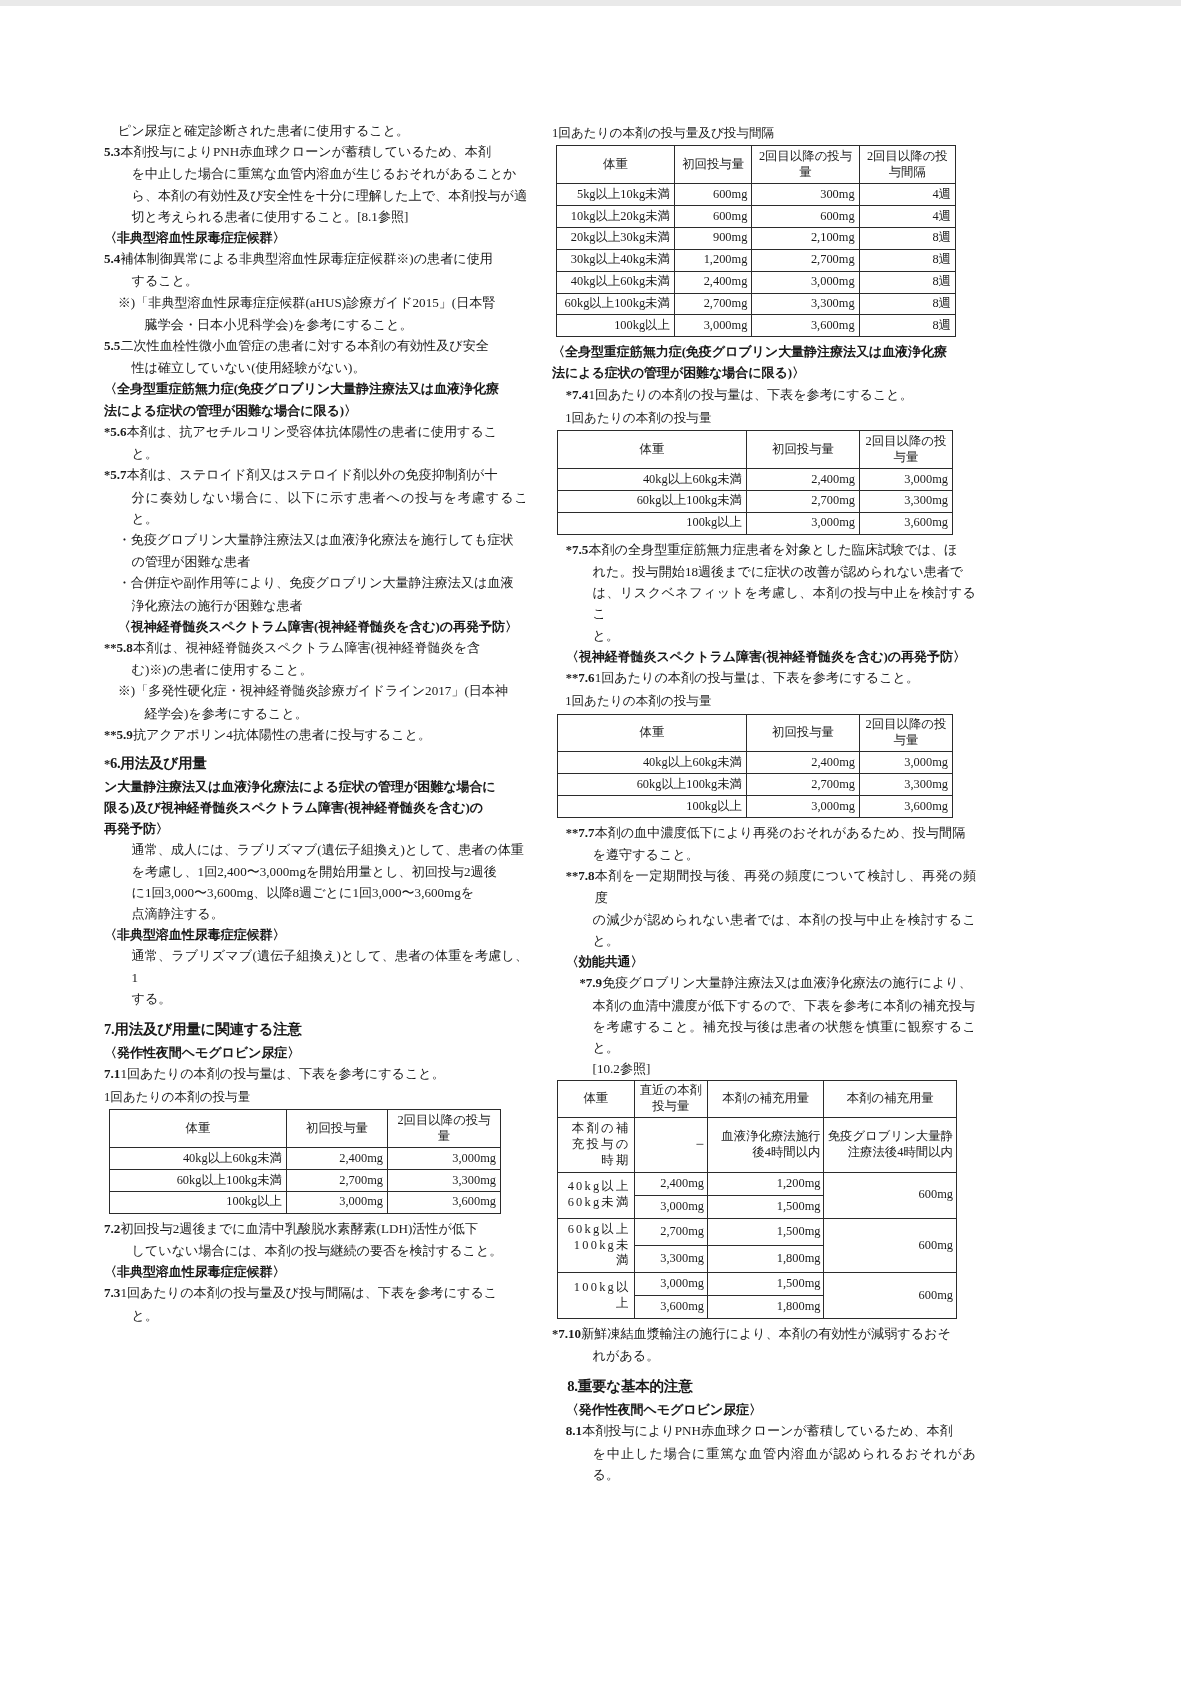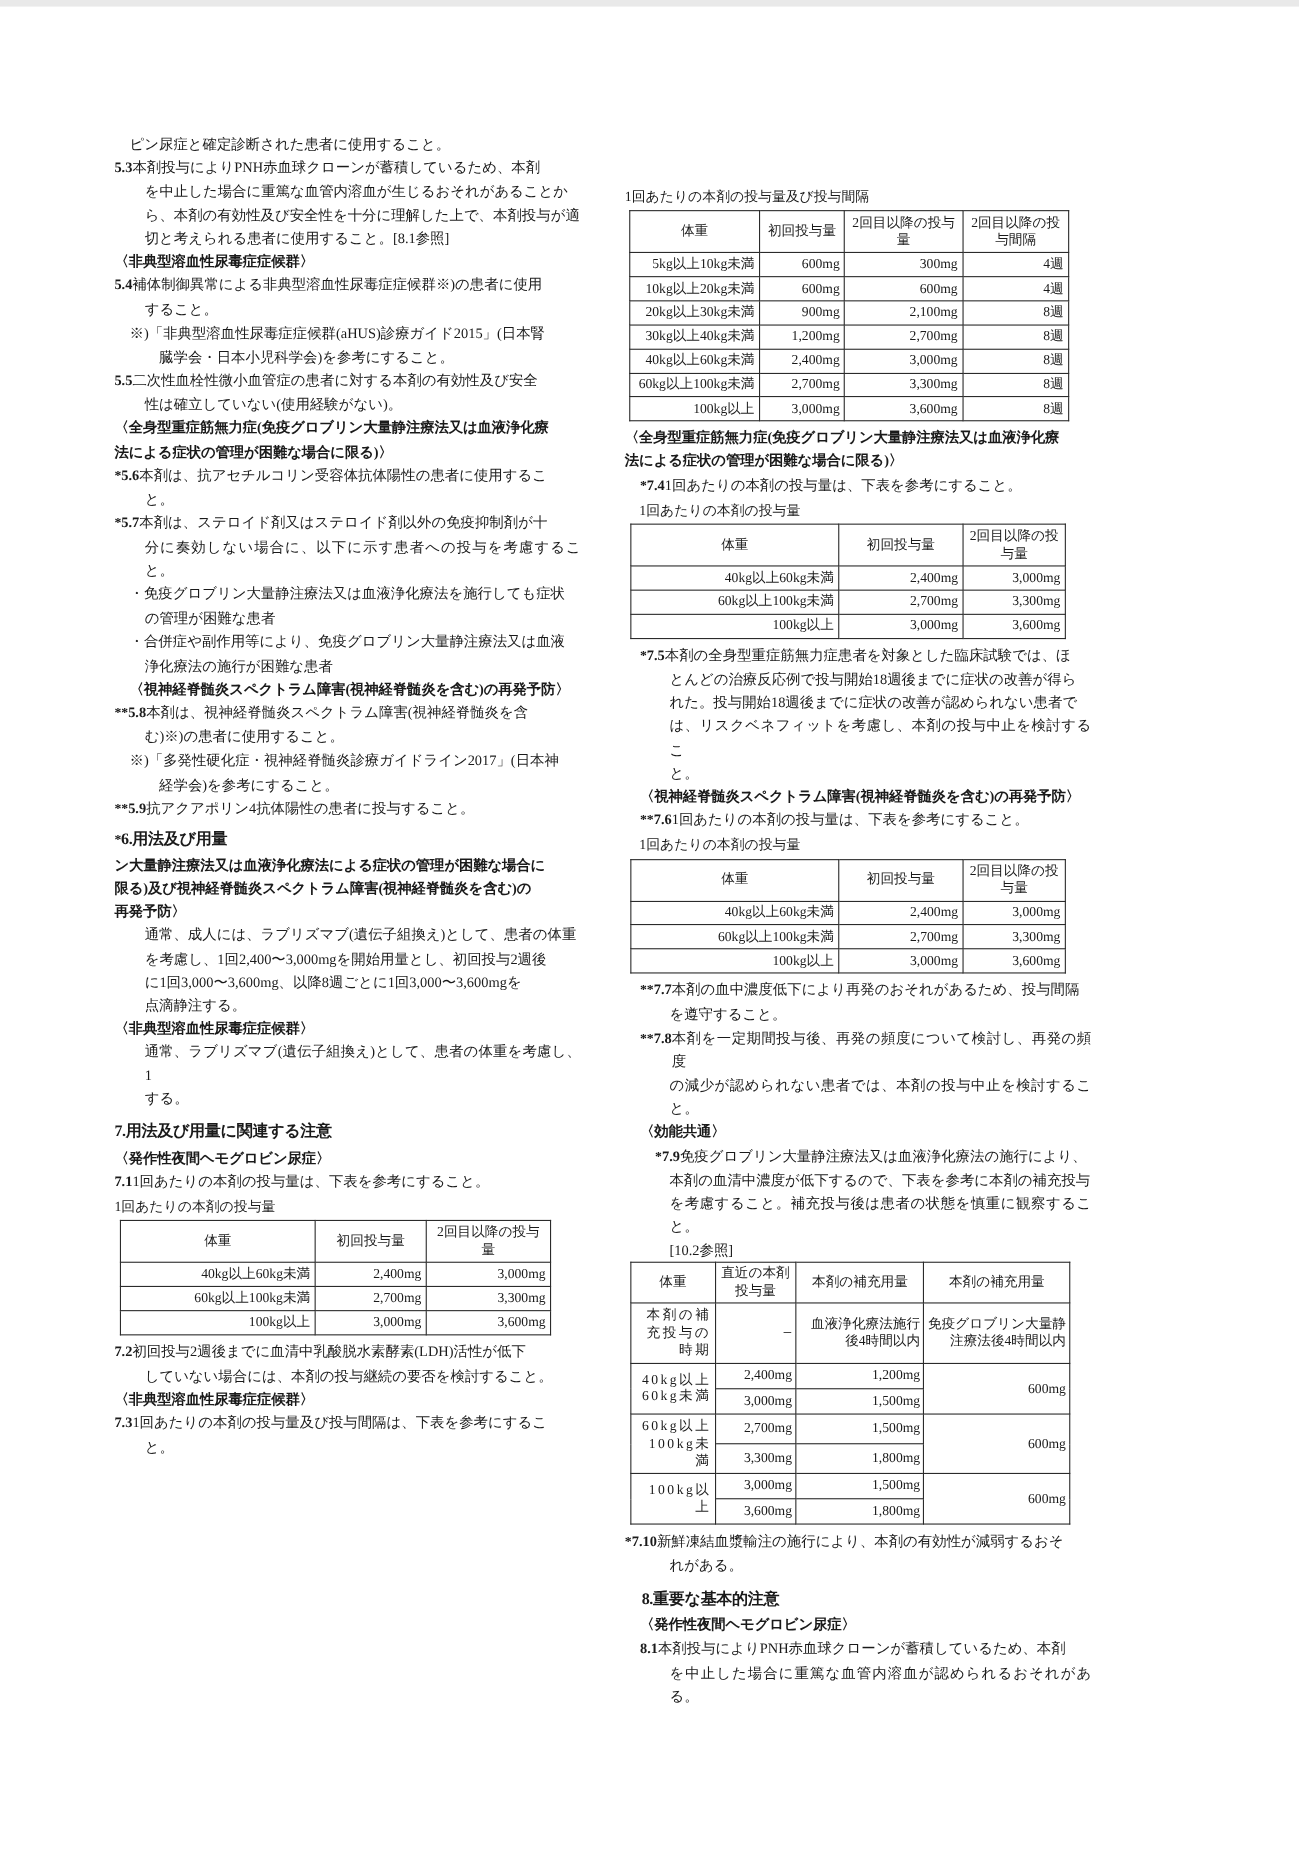--- a/index.html
+++ b/index.html
@@ -25,28 +25,28 @@
     left: 0; right: 0; top: 0;
     height: 6px;
     background: #e9e9e9;
   }
   .columns {
     position: absolute;
     left: 104px;
     top: 120px;
     width: 936px;
     display: flex;
-    gap: 40px;
+    gap: 24px;
   }
   .col {
     width: 424px;
     font-size: 13.1px;
     line-height: 1.62;
   }
-  .col.right { width: 424px; margin-top: 46px; }
+  .col.right { width: 424px; }
 
   
   p {
     margin: 0;
   }
   .para {
     display: flex;
     margin: 0 0 1px 0;
   }
   .marker {
@@ -383,21 +383,20 @@
             <td class="c">3,000mg</td>
             <td class="c">3,600mg</td>
           </tr>
         </tbody>
       </table>
 
       <div class="para indent1">
         <span class="marker"><span class="star-pre">*</span><span>7.5</span></span>
         <span class="body-text">本剤の全身型重症筋無力症患者を対象とした臨床試験では、ほ</span>
       </div>
-      <p class="cont indent3">とんどの治療反応例で投与開始18週後までに症状の改善が得ら</p>
       <p class="cont indent3">れた。投与開始18週後までに症状の改善が認められない患者で</p>
       <p class="cont indent3">は、リスクベネフィットを考慮し、本剤の投与中止を検討するこ</p>
       <p class="cont indent3">と。</p>
 
       <p class="heading-cat indent1">〈視神経脊髄炎スペクトラム障害(視神経脊髄炎を含む)の再発予防〉</p>
 
       <div class="para indent1">
         <span class="marker"><span class="star-pre">**</span><span>7.6</span></span>
         <span class="body-text">1回あたりの本剤の投与量は、下表を参考にすること。</span>
       </div>

